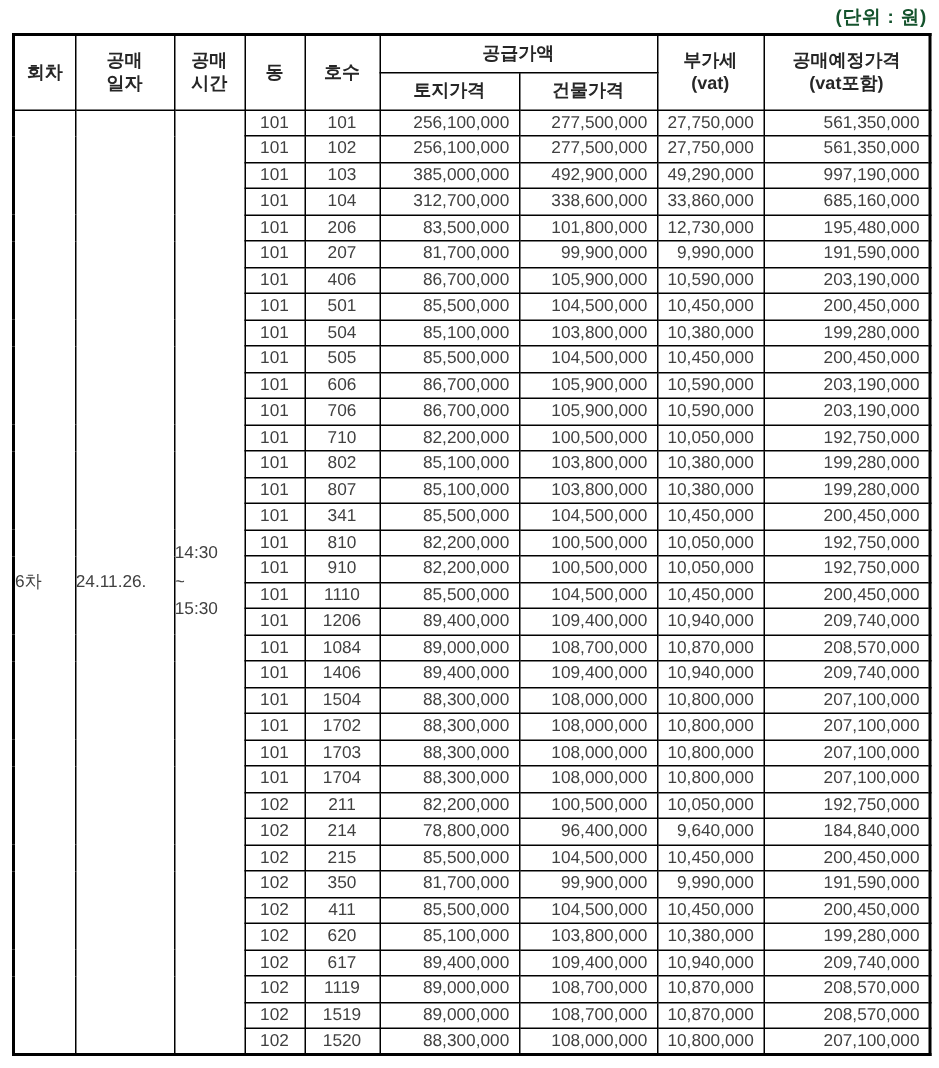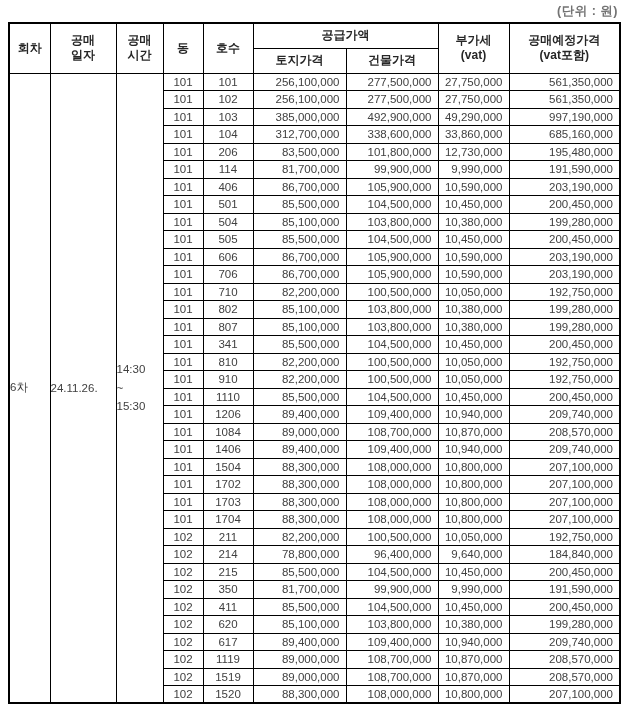--- a/index.html
+++ b/index.html
@@ -9,21 +9,21 @@
     background: #ffffff;
     font-family: "Liberation Sans", sans-serif;
     position: relative;
     overflow: hidden;
   }
   .unit-label {
     position: absolute;
     top: 3px; right: 8px;
     font-size: 12.5px;
     font-weight: bold;
-    color: #737373;
+    color: #14532d;
     letter-spacing: 0.5px;
   }
   table.auction-table {
     position: absolute;
     left: 8px; top: 22px;
     border-collapse: collapse;
     table-layout: fixed;
     border: 2px solid #000;
   }
   .auction-table th, .auction-table td {
@@ -142,21 +142,21 @@
       <tr>
         <td class="c">101</td>
         <td class="c">206</td>
         <td class="r">83,500,000</td>
         <td class="r">101,800,000</td>
         <td class="r">12,730,000</td>
         <td class="r">195,480,000</td>
       </tr>
       <tr>
         <td class="c">101</td>
-        <td class="c">114</td>
+        <td class="c">207</td>
         <td class="r">81,700,000</td>
         <td class="r">99,900,000</td>
         <td class="r">9,990,000</td>
         <td class="r">191,590,000</td>
       </tr>
       <tr>
         <td class="c">101</td>
         <td class="c">406</td>
         <td class="r">86,700,000</td>
         <td class="r">105,900,000</td>

